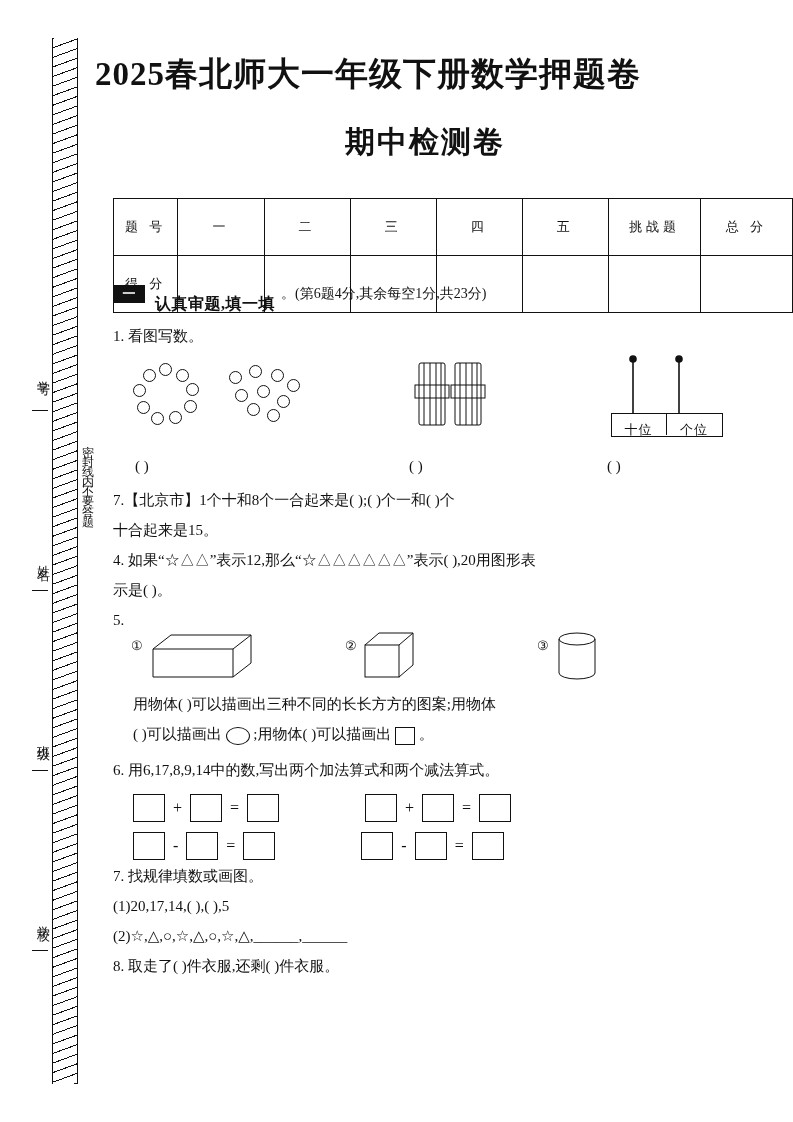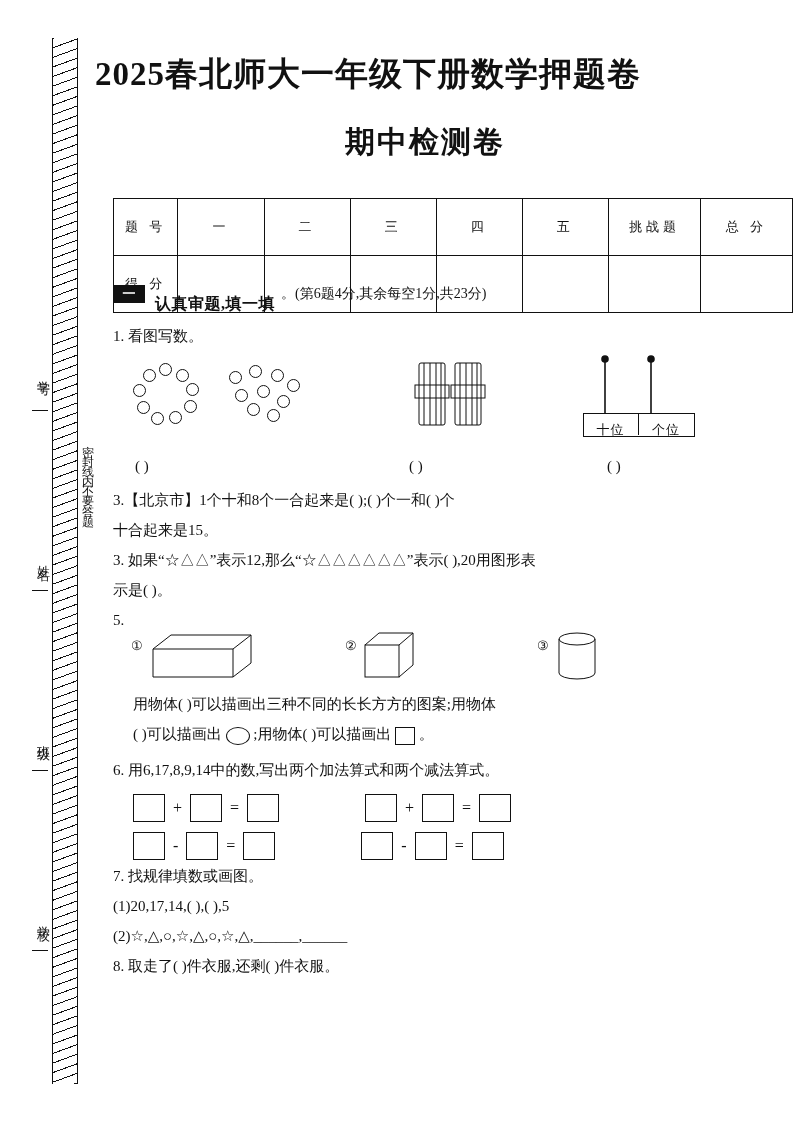--- a/index.html
+++ b/index.html
@@ -228,21 +228,21 @@
             <rect x="42" y="4" width="26" height="62" rx="2"></rect>
             <line x1="47" y1="4" x2="47" y2="66"></line>
             <line x1="53" y1="4" x2="53" y2="66"></line>
             <line x1="59" y1="4" x2="59" y2="66"></line>
             <line x1="64" y1="4" x2="64" y2="66"></line>
             <rect x="38" y="26" width="34" height="13"></rect>
           </g>
         </svg>
       </div>
 
-      <div class="abacus" style="left:464px;top:0px;width:120px;height:86px;">
+      <div class="abacus" style="left:492px;top:0px;width:120px;height:86px;">
         <svg width="120" height="62" viewBox="0 0 120 62">
           <g stroke="#111" fill="none" stroke-width="1.6">
             <line x1="28" y1="2" x2="28" y2="58"></line>
             <line x1="74" y1="2" x2="74" y2="58"></line>
             <circle cx="28" cy="4" r="3" fill="#111"></circle>
             <circle cx="74" cy="4" r="3" fill="#111"></circle>
           </g>
         </svg>
         <div style="position:absolute;left:6px;top:58px;width:110px;height:22px;border:1px solid #111;"></div>
         <div style="position:absolute;left:61px;top:58px;width:0;height:22px;border-left:1px solid #111;"></div>
@@ -250,25 +250,25 @@
         <div class="lbl" style="left:62px;top:60px;width:54px;">个位</div>
       </div>
     </div>
 
     <div class="fig-parens" style="height:24px;">
       <span style="left:22px;">(          )</span>
       <span style="left:296px;">(          )</span>
       <span style="left:494px;">(          )</span>
     </div>
 
-    <div class="q-line" style="margin-top:10px;">3.【北京市】1个十和8个一合起来是(          );(          )个一和(          )个</div>
+    <div class="q-line" style="margin-top:10px;">7.【北京市】1个十和8个一合起来是(          );(          )个一和(          )个</div>
     <div class="q-line">十合起来是15。</div>
 
 
-    <div class="q-line">3. 如果“☆△△”表示12,那么“☆△△△△△△”表示(          ),20用图形表</div>
+    <div class="q-line">4. 如果“☆△△”表示12,那么“☆△△△△△△”表示(          ),20用图形表</div>
     <div class="q-line">示是(                )。</div>
 
     <div class="q-line" style="height:20px;">5.</div>
     <div class="solids">
       <div class="solid-lbl" style="left:18px;top:2px;">①</div>
       <svg style="position:absolute;left:34px;top:0px;" width="110" height="54" viewBox="0 0 110 54">
         <g stroke="#111" fill="none" stroke-width="1">
           <polygon points="6,20 86,20 86,48 6,48"></polygon>
           <polyline points="6,20 24,6 104,6 86,20"></polyline>
           <polyline points="86,48 104,34 104,6"></polyline>

